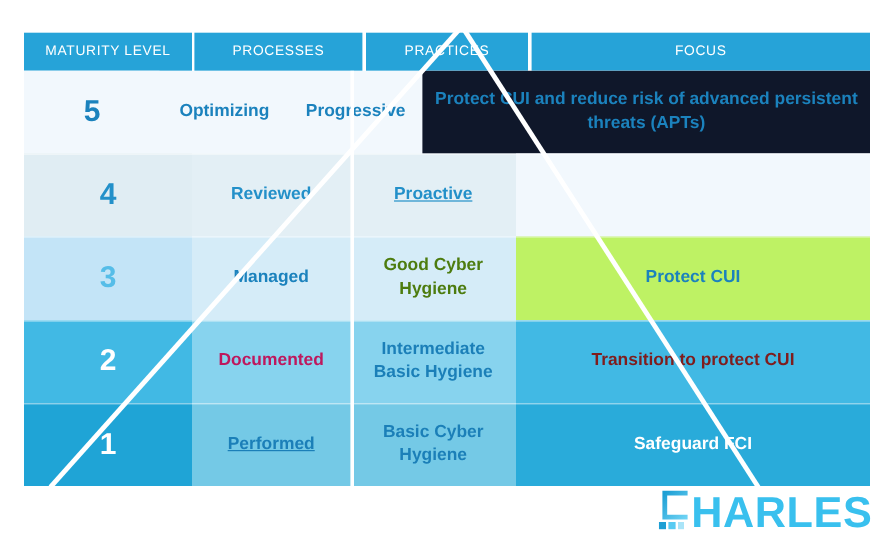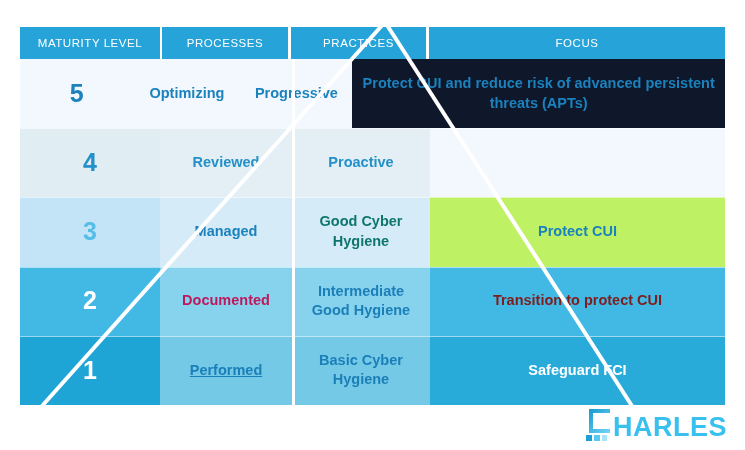--- a/index.html
+++ b/index.html
@@ -32,21 +32,21 @@
     font-size:11.5px;
     font-weight:400;
     letter-spacing:.55px;
     display:flex;
     align-items:center;
     justify-content:center;
     box-sizing:border-box;
     position:relative;
   }
   .h-level   { width:140px; }
-  .h-proc    { width:126px; margin-left:2px;}
+  .h-proc    { width:140px; margin-left:2px;}
   .h-prac    { width:135px; margin-left:3px;}
   .h-focus   { flex:1 1 auto; margin-left:3px;}
 
   
   .body-wrap{
     position:relative;
     flex:1 1 auto;
     display:flex;
     flex-direction:column;
   }
@@ -111,21 +111,21 @@
     height:42px;
     display:flex;
     align-items:flex-end;
   }
   .logo-mark{
     position:relative;
     width:26px; height:34px;
     margin-right:1px;
   }
   .logo-word{
-    font-size:27px;
+    font-size:36px;
     font-weight:bold;
     letter-spacing:.5px;
     color:#39c0ee;
     line-height:28px;
     position:relative;
     top:-1px;
   }
 </style>
 </head>
 <body>
@@ -164,50 +164,50 @@
       </div>
     </div>
 
     <div class="row" id="row-1" style="background: rgb(227, 239, 245);">
       <div class="cell c-level" id="lvl-1" style="background: rgb(224, 237, 243); color: rgb(35, 144, 201);">
         <span class="level-num">4</span>
       </div>
       <div class="cell c-proc" style="color: rgb(35, 144, 201);">
         <span>Reviewed</span>
       </div>
-      <div class="cell c-prac" style="color: rgb(35, 144, 201);">
+      <div class="cell c-prac" style="color: rgb(35, 144, 201); text-decoration: underline;">
         <span>Proactive</span>
       </div>
       <div class="cell c-focus" id="focus-1" style="background: rgb(242, 248, 253); color: rgb(27, 130, 189);"></div>
     </div>
 
     <div class="row" id="row-2" style="background: rgb(213, 236, 248);">
       <div class="cell c-level" id="lvl-2" style="background: rgb(195, 228, 247); color: rgb(86, 189, 232);">
         <span class="level-num">3</span>
       </div>
       <div class="cell c-proc" style="color: rgb(27, 130, 189);">
         <span>Managed</span>
       </div>
-      <div class="cell c-prac" style="color: #0f766e; text-align: center;">
+      <div class="cell c-prac" style="color: #4d7c0f; text-align: center;">
         <span>Good Cyber Hygiene</span>
       </div>
       <div class="cell c-focus" id="focus-2" style="background: #bef264; color: rgb(27, 130, 189);">
         <span>Protect CUI</span>
       </div>
     </div>
 
     <div class="row" id="row-3" style="background: rgb(135, 211, 238);">
       <div class="cell c-level" id="lvl-3" style="background: rgb(65, 185, 228); color: rgb(255, 255, 255);">
         <span class="level-num">2</span>
       </div>
       <div class="cell c-proc" style="color: #be185d;">
         <span>Documented</span>
       </div>
       <div class="cell c-prac" style="color: rgb(27, 127, 184);">
-        <span>Intermediate Good Hygiene</span>
+        <span>Intermediate Basic Hygiene</span>
       </div>
       <div class="cell c-focus" id="focus-3" style="background: rgb(65, 185, 228); color: #7f1d1d;">
         <span>Transition to protect CUI</span>
       </div>
     </div>
 
     <div class="row" id="row-4" style="background: rgb(116, 201, 230);">
       <div class="cell c-level" id="lvl-4" style="background: rgb(31, 164, 214); color: rgb(255, 255, 255);">
         <span class="level-num">1</span>
       </div>

